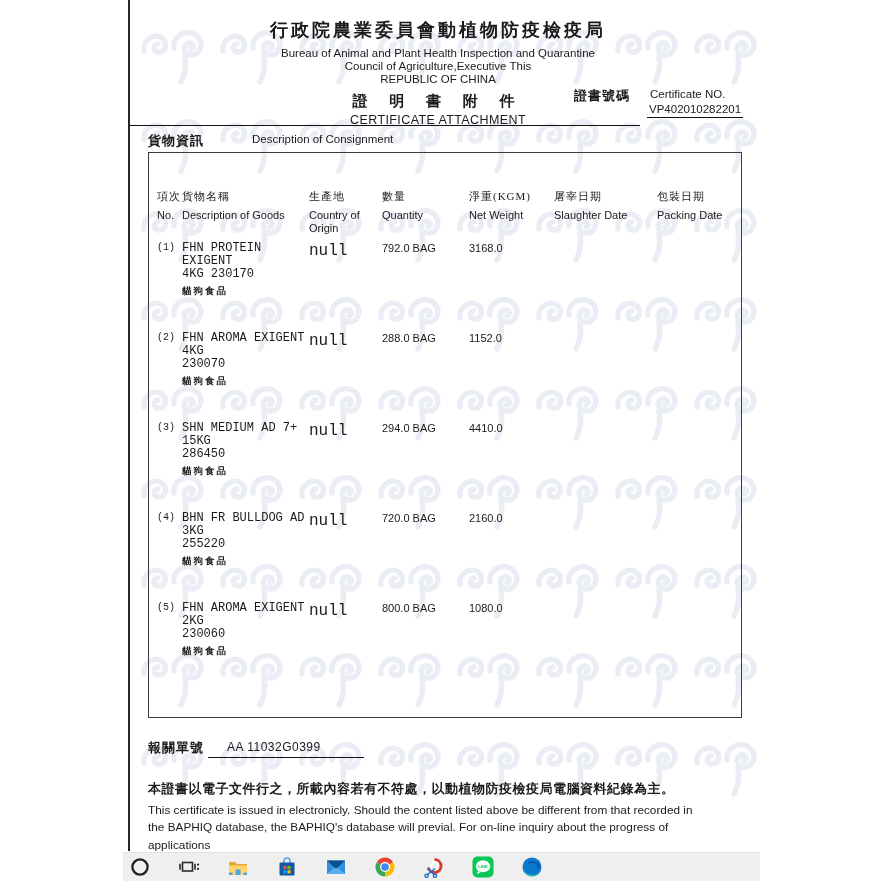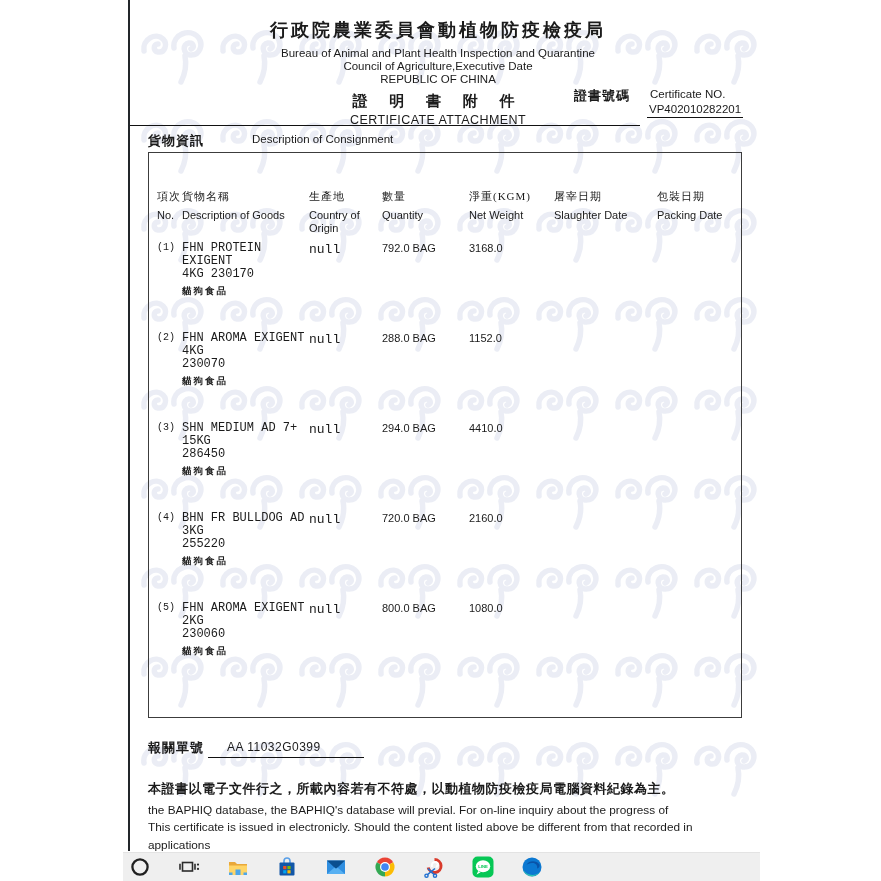--- a/index.html
+++ b/index.html
@@ -36,21 +36,21 @@
   .tbl { position:absolute; top:152px; left:18px; width:594px; height:566px; border:1.5px solid #3c3c3c; }
   .cols { position:absolute; left:0; top:36px; width:594px; display:flex; padding-left:8px; }
   .c0{width:25px;} .c1{width:127px;} .c2{width:73px;} .c3{width:87px;} .c4{width:85px;} .c5{width:103px;} .c6{width:78px;}
   .col .zh { font-family:"Liberation Serif", serif; font-size:11px; letter-spacing:1px; }
   .col .en { font-size:11px; margin-top:5px; line-height:13px; }
 
   .row { position:absolute; left:0; width:594px; display:flex; padding-left:8px; }
   .row .no { font-family:"Liberation Mono", monospace; font-size:10px; }
   .row .goods { font-family:"Liberation Mono", monospace; font-size:12px; line-height:13px; white-space:pre-line; }
   .row .cat { font-family:"Liberation Serif", serif; font-weight:bold; font-size:9.5px; letter-spacing:2px; margin-top:4px; }
-  .row .origin { font-family:"Liberation Mono", monospace; font-size:13px; }
+  .row .origin { font-family:"Liberation Mono", monospace; font-size:16px; }
   .row .num { font-size:11px; }
 
   .decl-zh { position:absolute; top:739px; left:18px; font-family:"Liberation Serif", serif; font-weight:bold; font-size:13px; letter-spacing:1px; }
   .decl-val { position:absolute; top:740px; left:97px; font-size:12px; letter-spacing:.5px; }
   .decl-line { position:absolute; top:757px; left:78px; width:156px; border-top:1.5px solid #111; }
 
   .notice-zh { position:absolute; top:780px; left:18px; width:590px; font-family:"Liberation Serif", serif; font-weight:bold; font-size:13px; letter-spacing:.5px; }
   .notice-en { position:absolute; top:802px; left:18px; width:585px; font-size:11.8px; line-height:17.3px; }
 
   
@@ -571,21 +571,21 @@
         </svg></span>
     </div>
 
   <div class="page-edge"></div>
 
   <div class="doc">
 
     <div class="hdr">
       <div class="zh-title">行政院農業委員會動植物防疫檢疫局</div>
       <div class="en1">Bureau of Animal and Plant Health Inspection and Quarantine</div>
-      <div class="en2">Council of Agriculture,Executive Date</div>
+      <div class="en2">Council of Agriculture,Executive This</div>
       <div class="en3">REPUBLIC OF CHINA</div>
       <div class="doczh">證 明 書 附 件</div>
       <div class="docen">CERTIFICATE ATTACHMENT</div>
     </div>
 
     <div class="cert-zh">證書號碼</div>
     <div class="cert-en">Certificate NO.</div>
     <div class="cert-no">VP402010282201</div>
 
     <div class="main-rule"></div>
@@ -696,22 +696,22 @@
         </div>
 
     </div>
 
     <div class="decl-zh">報關單號</div>
     <div class="decl-val">AA 11032G0399</div>
     <div class="decl-line"></div>
 
     <div class="notice-zh">本證書以電子文件行之，所載內容若有不符處，以動植物防疫檢疫局電腦資料紀錄為主。</div>
     <div class="notice-en">
+      <div>This certificate is issued in electronicly. Should the content listed above be different from that recorded in</div>
       <div>the BAPHIQ database, the BAPHIQ's database will previal. For on-line inquiry about the progress of</div>
-      <div>This certificate is issued in electronicly. Should the content listed above be different from that recorded in</div>
       <div>applications</div>
     </div>
   </div>
 
   <div class="taskbar">
     <span class="tb-icon">
       <svg viewBox="0 0 22 22">
           <circle cx="11" cy="11" r="7.6" fill="none" stroke="#1f1f1f" stroke-width="2.3"></circle>
         </svg>
     </span>

